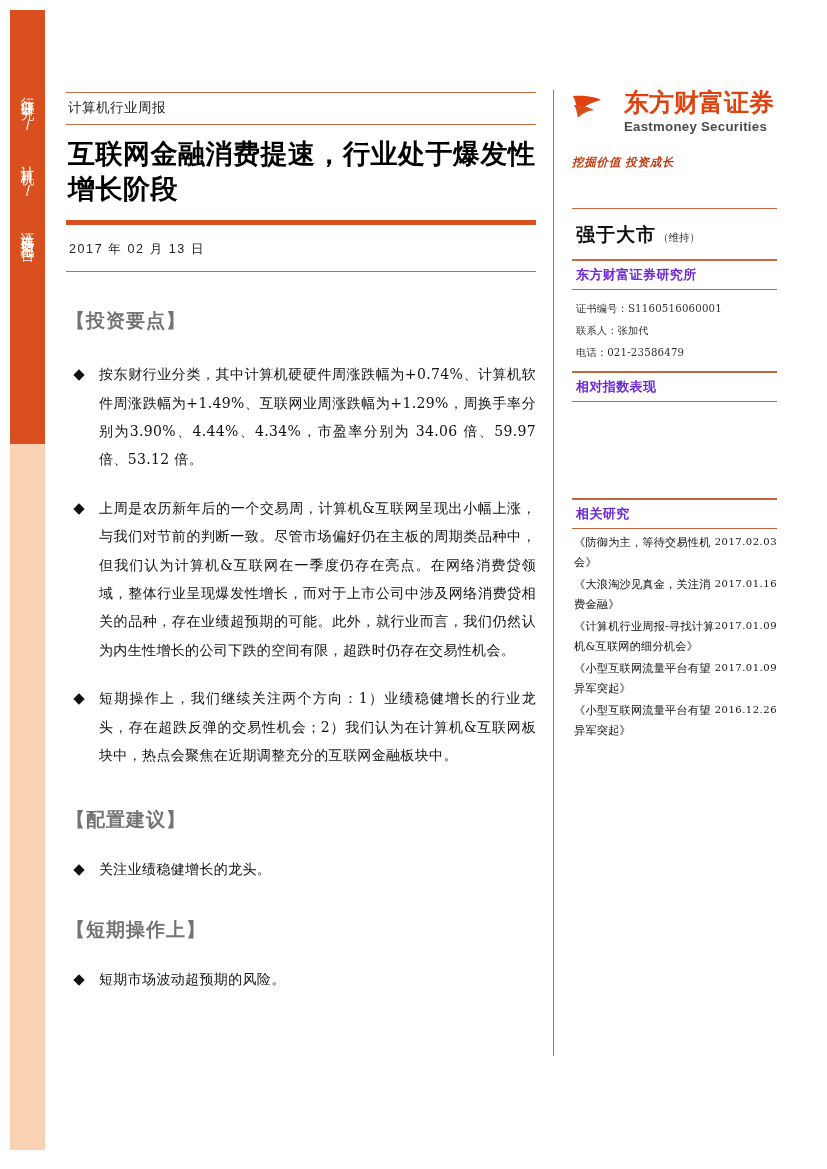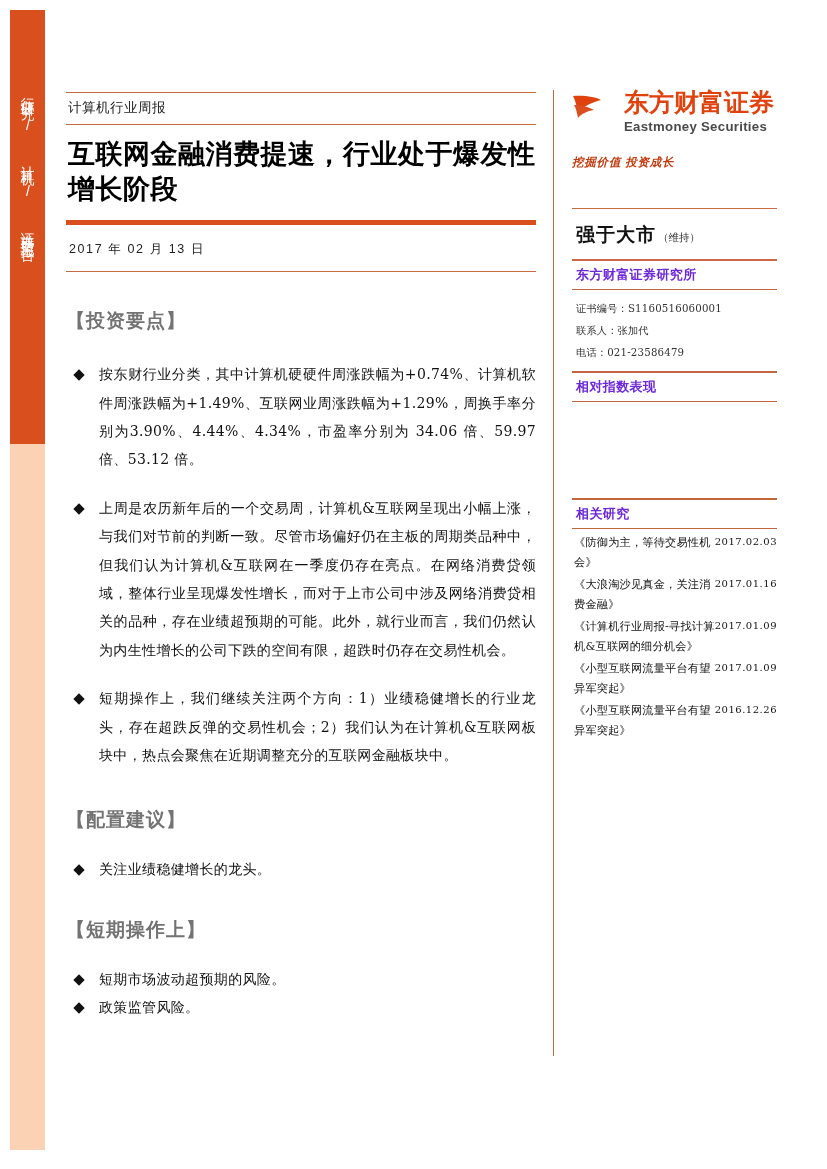--- a/index.html
+++ b/index.html
@@ -269,21 +269,20 @@
     <div style="height:22px"></div>
     <ul class="bullet-list">
       <li class="bullet-item tight">关注业绩稳健增长的龙头。</li>
     </ul>
 
     <div style="height:33px"></div>
     <div class="sec-head">【短期操作上】</div>
     <div style="height:22px"></div>
     <ul class="bullet-list">
       <li class="bullet-item tight">短期市场波动超预期的风险。</li>
-      <li class="bullet-item tight">政策监管风险。</li>
     </ul>
 
   </div>
 
   <div class="v-divider"></div>
 
   <div class="side-col">
 
     <div class="logo-row">
       <span class="logo-mark">

